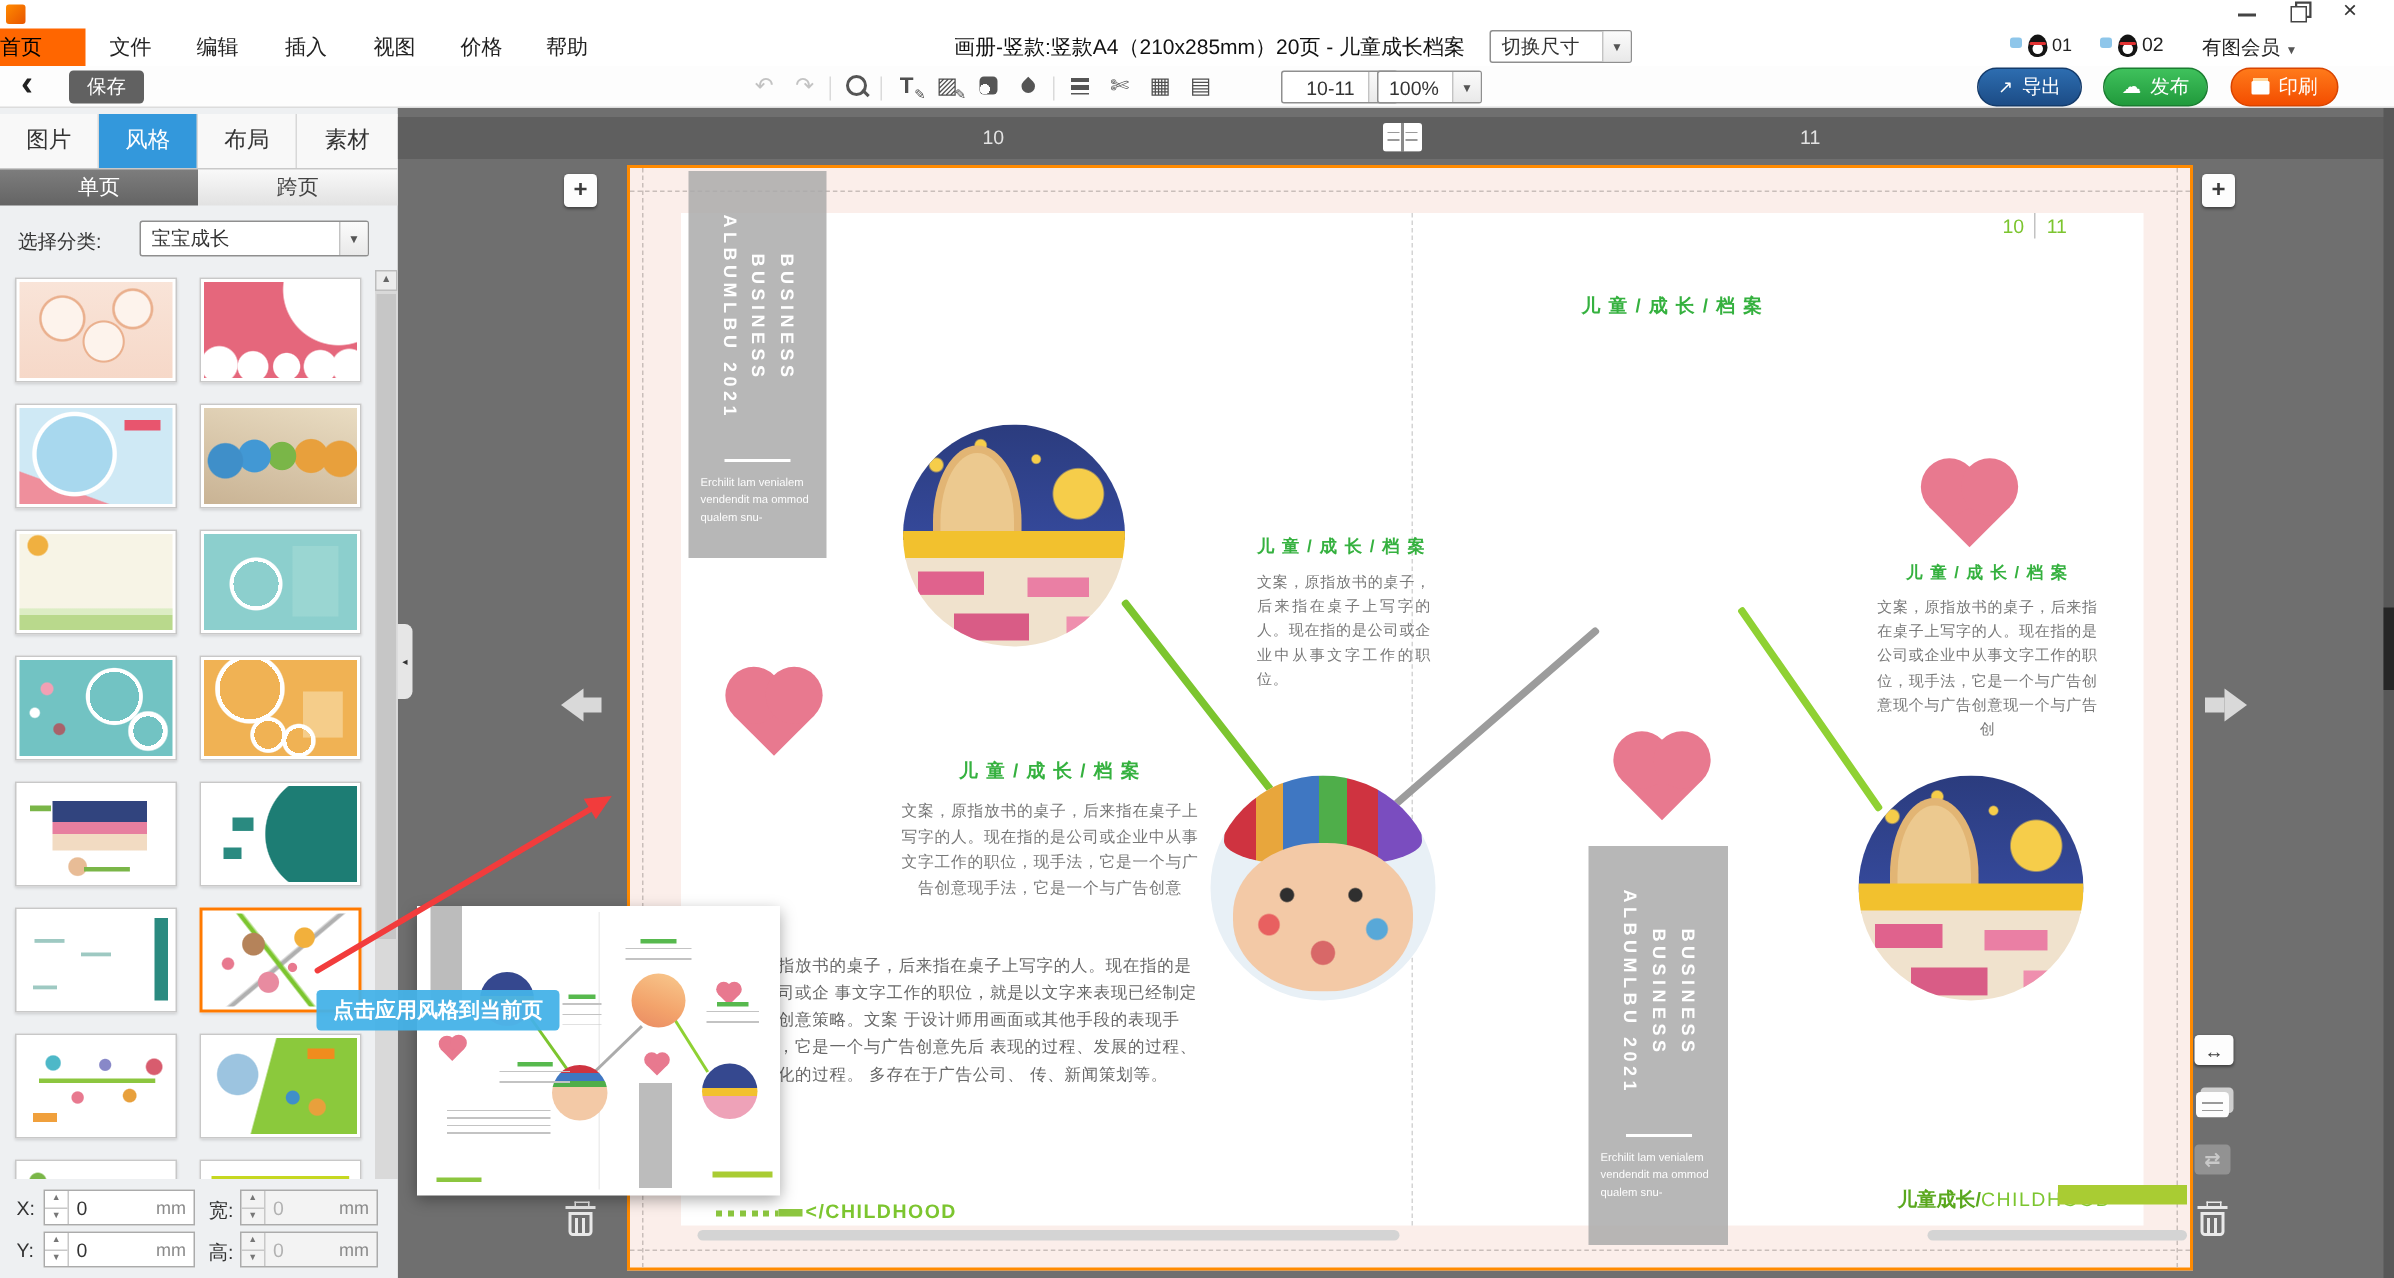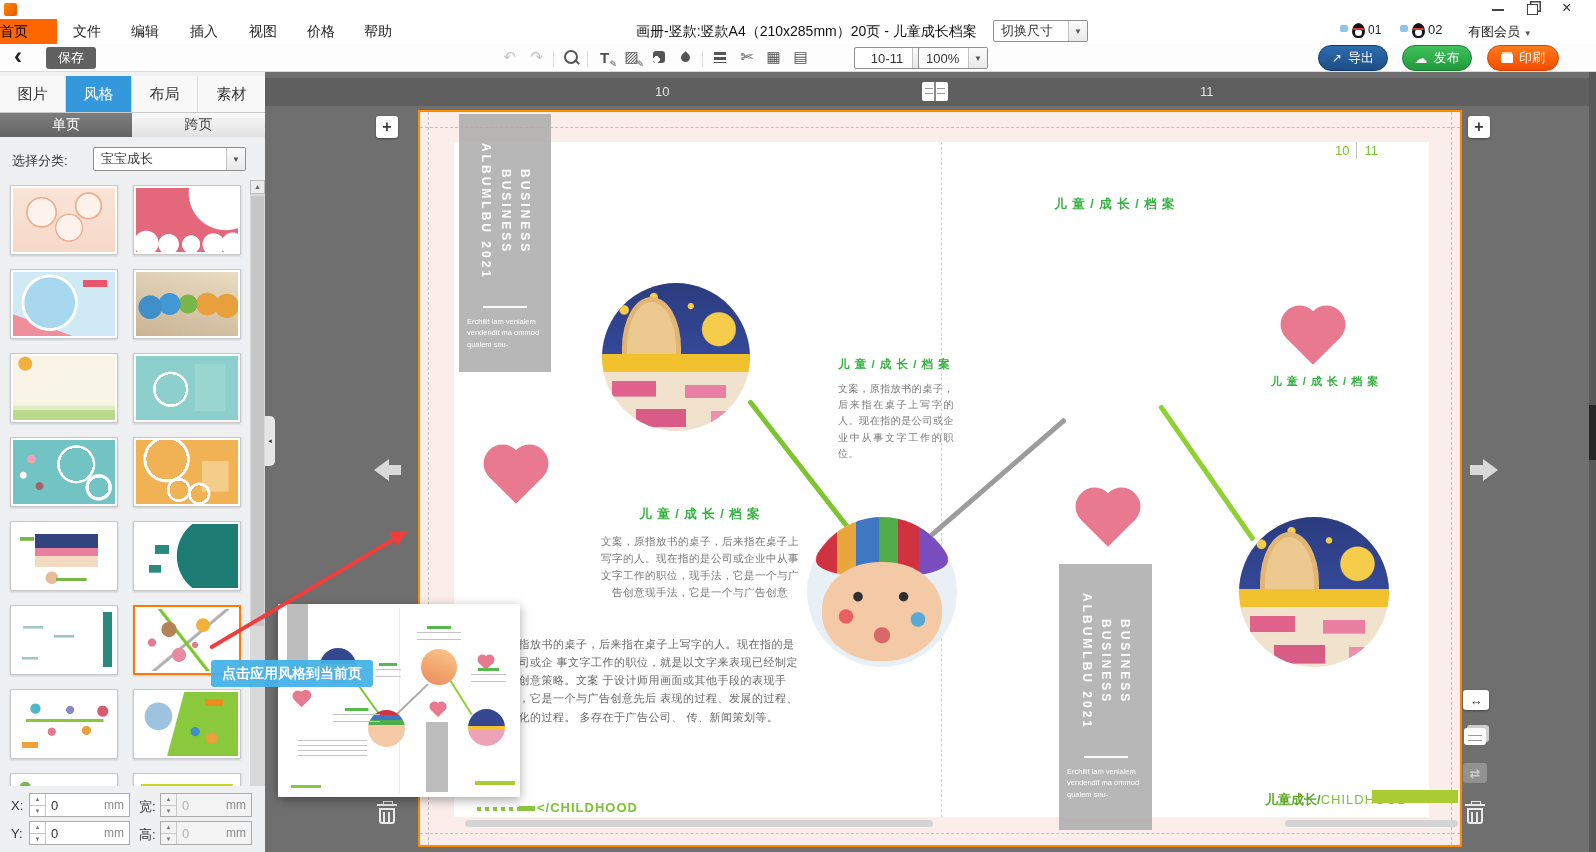--- a/index.html
+++ b/index.html
@@ -316,20 +316,21 @@
 
   <div class="abs" style="left:600px;top:84px;width:190px;text-align:center">
     <div class="h-green" style="font-size:12.5px;white-space:nowrap">儿 童 / 成 长 / 档 案</div>
   </div>
 
 
   <div class="heart" style="left:874px;top:207px;width:38px;height:38px"></div>
 
   <div class="abs" style="left:827px;top:262px;width:156px;text-align:center">
     <div class="h-green" style="font-size:11px;white-space:nowrap">儿 童 / 成 长 / 档 案</div>
+    <div class="body-txt" style="font-size:10px;margin-top:9px">文案，原指放书的桌子，后来指在桌子上写字的人。现在指的是公司或企业中从事文字工作的职位，现手法，它是一个与广告创意现个与广告创意现一个与广告创</div>
   </div>
 
   <div class="heart" able="true" style="left:669px;top:389px;width:38px;height:38px"></div>
 
   <div class="photo classroom" style="left:819px;top:405px;width:150px;height:150px">
     <div class="sky"></div>
       <div class="arch"></div>
       <div class="wall"></div>
       <div class="floor"></div>
   </div>

